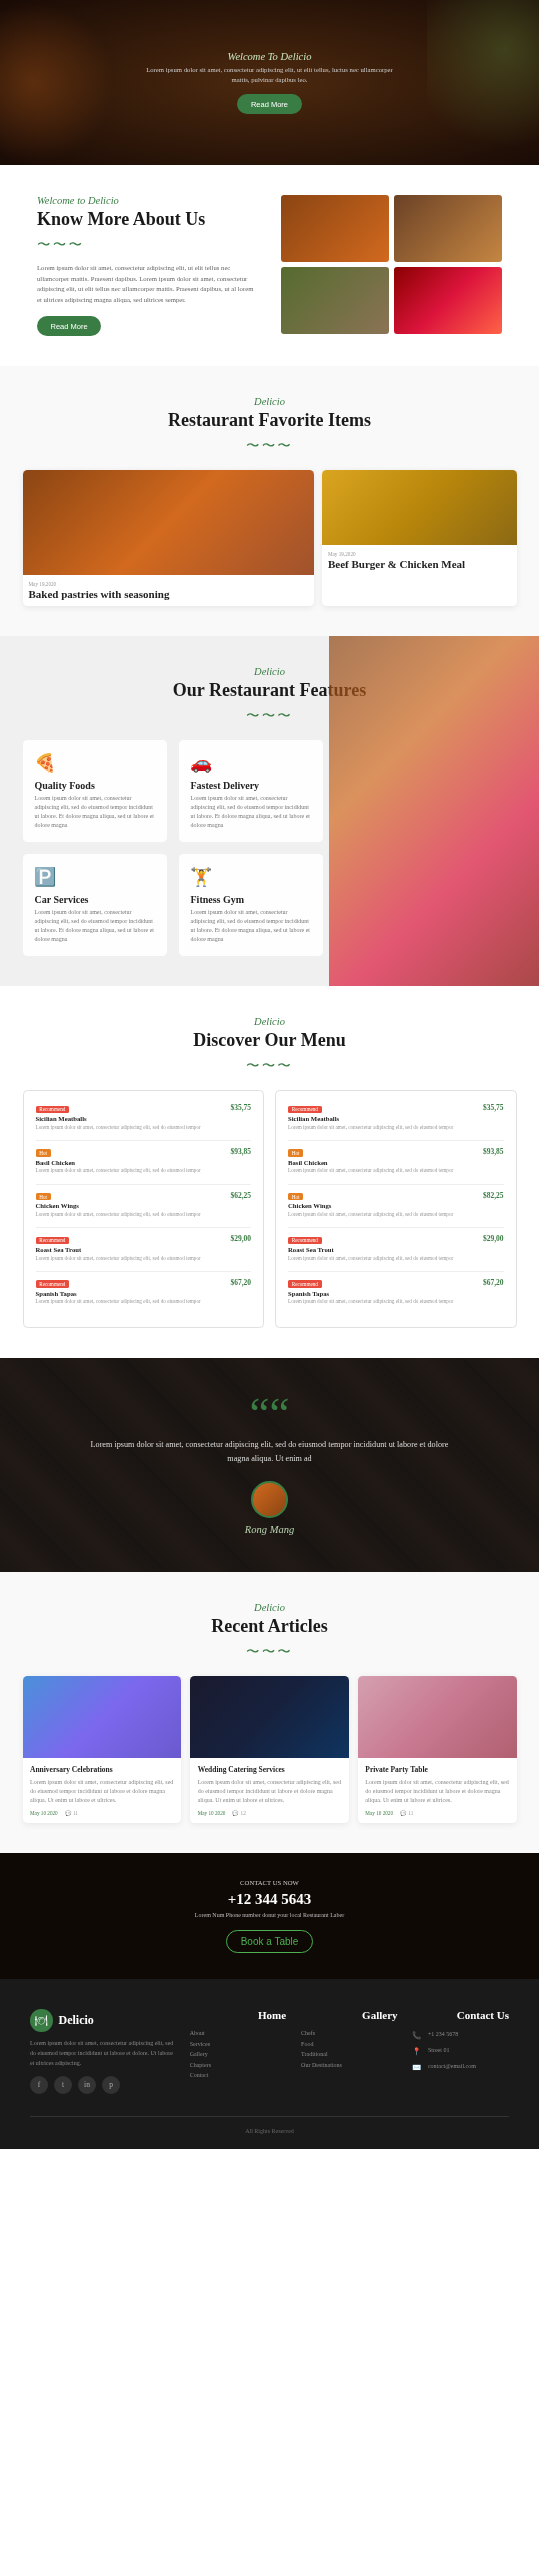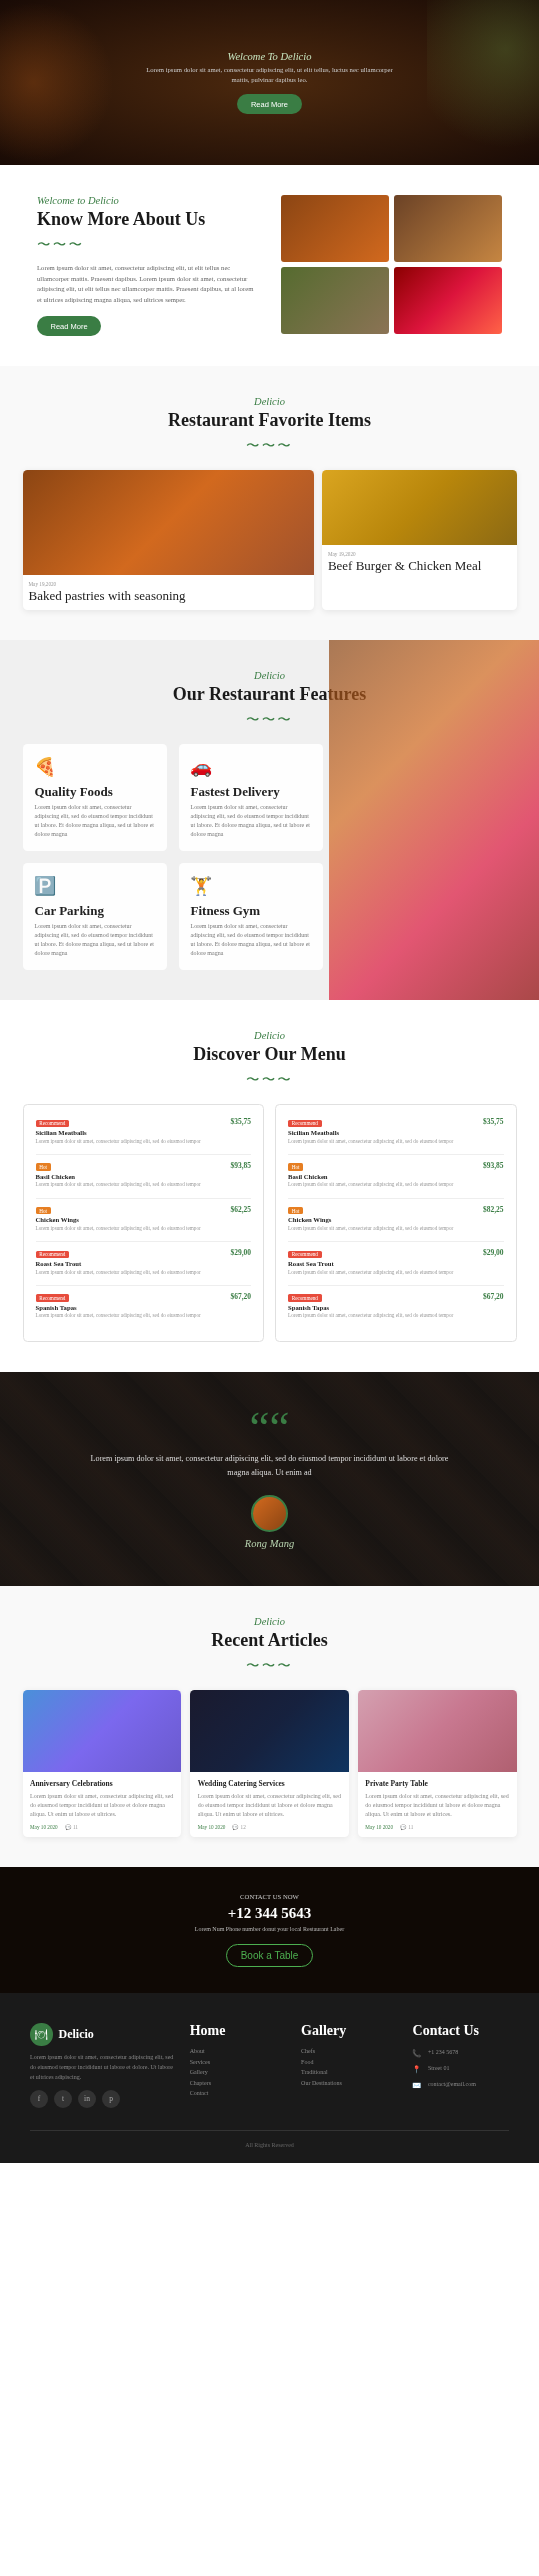--- a/index.html
+++ b/index.html
@@ -42,32 +42,32 @@
     
     .favorites-section { background: #f9f9f9; padding: 30px 22.5px; text-align: center; }
     .favorites-grid { display: flex; gap: 7.5px; margin-top: 15px; }
     .fav-card { flex: 1; background: #fff; border-radius: 4.5px; overflow: hidden; box-shadow: 0 1.5px 6px rgba(0,0,0,0.08); }
     .fav-img { height: 75px; }
     .fav-img-1 { background: linear-gradient(135deg, #8B4513 0%, #D2691E 50%, #A0522D 100%); }
     .fav-img-2 { background: linear-gradient(135deg, #DAA520, #B8860B, #8B6914); }
     .fav-img-3 { background: linear-gradient(135deg, #8B4513, #A0522D, #D2691E); }
     .fav-info { padding: 6px; text-align: left; }
     .fav-date { font-size: 5.2px; color: #999; }
-    .fav-name { font-size: 13px; font-weight: 400; color: #222; margin-top: 1.5px; }
+    .fav-name { font-size: 11px; font-weight: 700; color: #222; margin-top: 1.5px; }
     .fav-card-large { flex: 1.5; }
     .fav-img-large { height: 105px; }
 
     
     .features-section { background: #f0f0f0; padding: 30px 22.5px; text-align: center; position: relative; overflow: hidden; }
     .features-bg-right { position: absolute; right: 0; top: 0; bottom: 0; width: 210px;
       background: linear-gradient(135deg, #8B4513, #D2691E, #DC143C, #8B0000); opacity: 0.7; }
     .features-grid { display: grid; grid-template-columns: 1fr 1fr; gap: 12px; margin-top: 15px; position: relative; z-index: 2; max-width: 300px; }
     .feature-card { background: rgba(255,255,255,0.92); border-radius: 4.5px; padding: 12px; text-align: left; }
     .feature-icon { font-size: 18px; margin-bottom: 6px; display: block; }
-    .feature-title { font-size: 13px; font-weight: 700; color: #222; margin-bottom: 3px; }
+    .feature-title { font-size: 10px; font-weight: 700; color: #222; margin-bottom: 3px; }
     .feature-desc { font-size: 6px; color: #777; line-height: 1.5; }
 
     
     .menu-section { background: #fff; padding: 30px 22.5px; text-align: center; }
     .menu-columns { display: flex; gap: 11px; margin-top: 15px; }
     .menu-col { flex: 1; border: 0.7px solid #e0e0e0; border-radius: 4.5px; padding: 12px; }
     .menu-item { display: flex; align-items: flex-start; justify-content: space-between; margin-bottom: 9px; }
     .menu-item-left { flex: 1; text-align: left; }
     .menu-tag { display: inline-block; background: #3a7d44; color: #fff; font-size: 5.2px; padding: 0.7px 3.7px; border-radius: 1.5px; margin-bottom: 2.2px; }
     .menu-tag-rec { background: #e74c3c; }
@@ -114,21 +114,21 @@
     .footer { background: #1a1a1a; color: #aaa; padding: 30px 30px 15px; }
     .footer-top { display: flex; gap: 15px; margin-bottom: 22.5px; }
     .footer-brand { flex: 1.5; }
     .footer-logo { display: flex; align-items: center; gap: 6px; margin-bottom: 7.5px; }
     .footer-logo-icon { width: 22.5px; height: 22.5px; background: #3a7d44; border-radius: 50%; display: flex; align-items: center; justify-content: center; color: #fff; font-size: 10.5px; }
     .footer-logo-name { font-size: 12px; font-weight: 700; color: #fff; font-family: cursive; }
     .footer-brand-desc { font-size: 6px; color: #888; line-height: 1.6; margin-bottom: 7.5px; }
     .footer-social { display: flex; gap: 6px; }
     .social-icon { width: 18px; height: 18px; border-radius: 50%; background: #333; display: flex; align-items: center; justify-content: center; color: #aaa; font-size: 7.5px; cursor: pointer; }
     .footer-col { flex: 1; }
-    .footer-col-title { font-size: 14px; font-weight: 700; color: #fff; margin-bottom: 9px; }
+    .footer-col-title { font-size: 11px; font-weight: 700; color: #fff; margin-bottom: 9px; text-align: right; }
     .footer-col ul { list-style: none; }
     .footer-col ul li { font-size: 6px; color: #888; margin-bottom: 4.5px; cursor: pointer; }
     .footer-contact-item { display: flex; align-items: flex-start; gap: 6px; margin-bottom: 6px; }
     .contact-icon { color: #3a7d44; font-size: 7.5px; margin-top: 0.7px; }
     .contact-text { font-size: 6px; color: #888; line-height: 1.5; }
     .footer-bottom { border-top: 0.7px solid #333; padding-top: 10.5px; text-align: center; font-size: 6px; color: #666; }
 
     
     .hero-food-left { position: absolute; left: 0; top: 0; width: 112px; height: 100%; 
       background: radial-gradient(circle at 30% 50%, #8B4513 0%, transparent 70%); opacity: 0.5; }
@@ -206,21 +206,21 @@
       <div class="feature-title">Quality Foods</div>
       <div class="feature-desc">Lorem ipsum dolor sit amet, consectetur adipiscing elit, sed do eiusmod tempor incididunt ut labore. Et dolore magna aliqua, sed ut labore et dolore magna</div>
     </div>
     <div class="feature-card">
       <span class="feature-icon">🚗</span>
       <div class="feature-title">Fastest Delivery</div>
       <div class="feature-desc">Lorem ipsum dolor sit amet, consectetur adipiscing elit, sed do eiusmod tempor incididunt ut labore. Et dolore magna aliqua, sed ut labore et dolore magna</div>
     </div>
     <div class="feature-card">
       <span class="feature-icon">🅿️</span>
-      <div class="feature-title">Car Parking</div>
+      <div class="feature-title">Car Services</div>
       <div class="feature-desc">Lorem ipsum dolor sit amet, consectetur adipiscing elit, sed do eiusmod tempor incididunt ut labore. Et dolore magna aliqua, sed ut labore et dolore magna</div>
     </div>
     <div class="feature-card">
       <span class="feature-icon">🏋️</span>
       <div class="feature-title">Fitness Gym</div>
       <div class="feature-desc">Lorem ipsum dolor sit amet, consectetur adipiscing elit, sed do eiusmod tempor incididunt ut labore. Et dolore magna aliqua, sed ut labore et dolore magna</div>
     </div>
   </div>
 </section>
 

